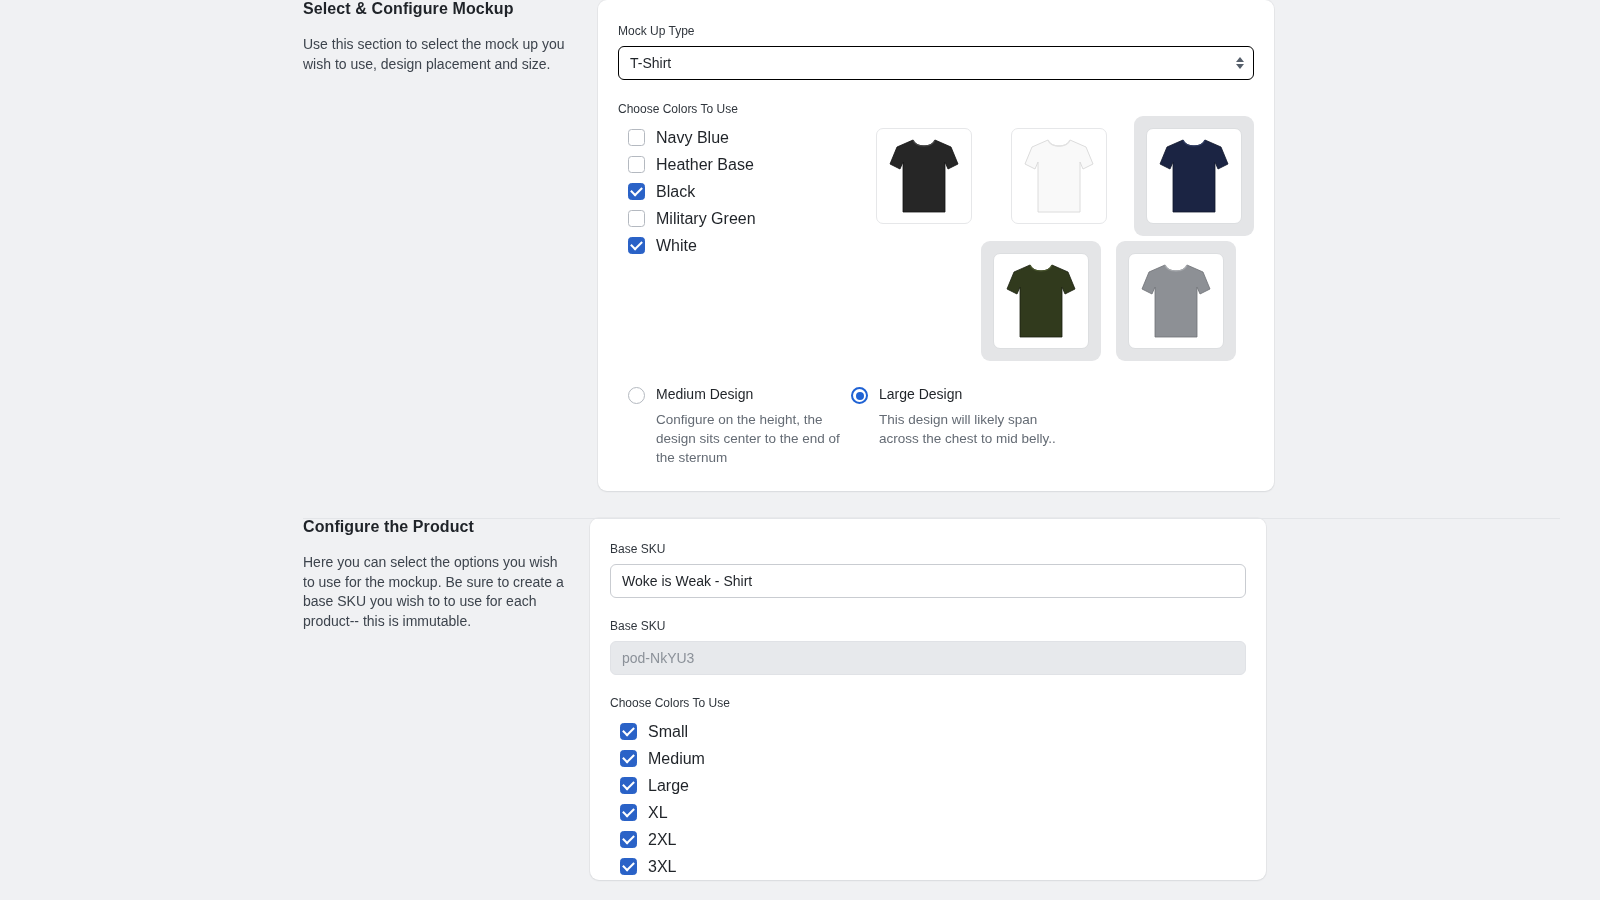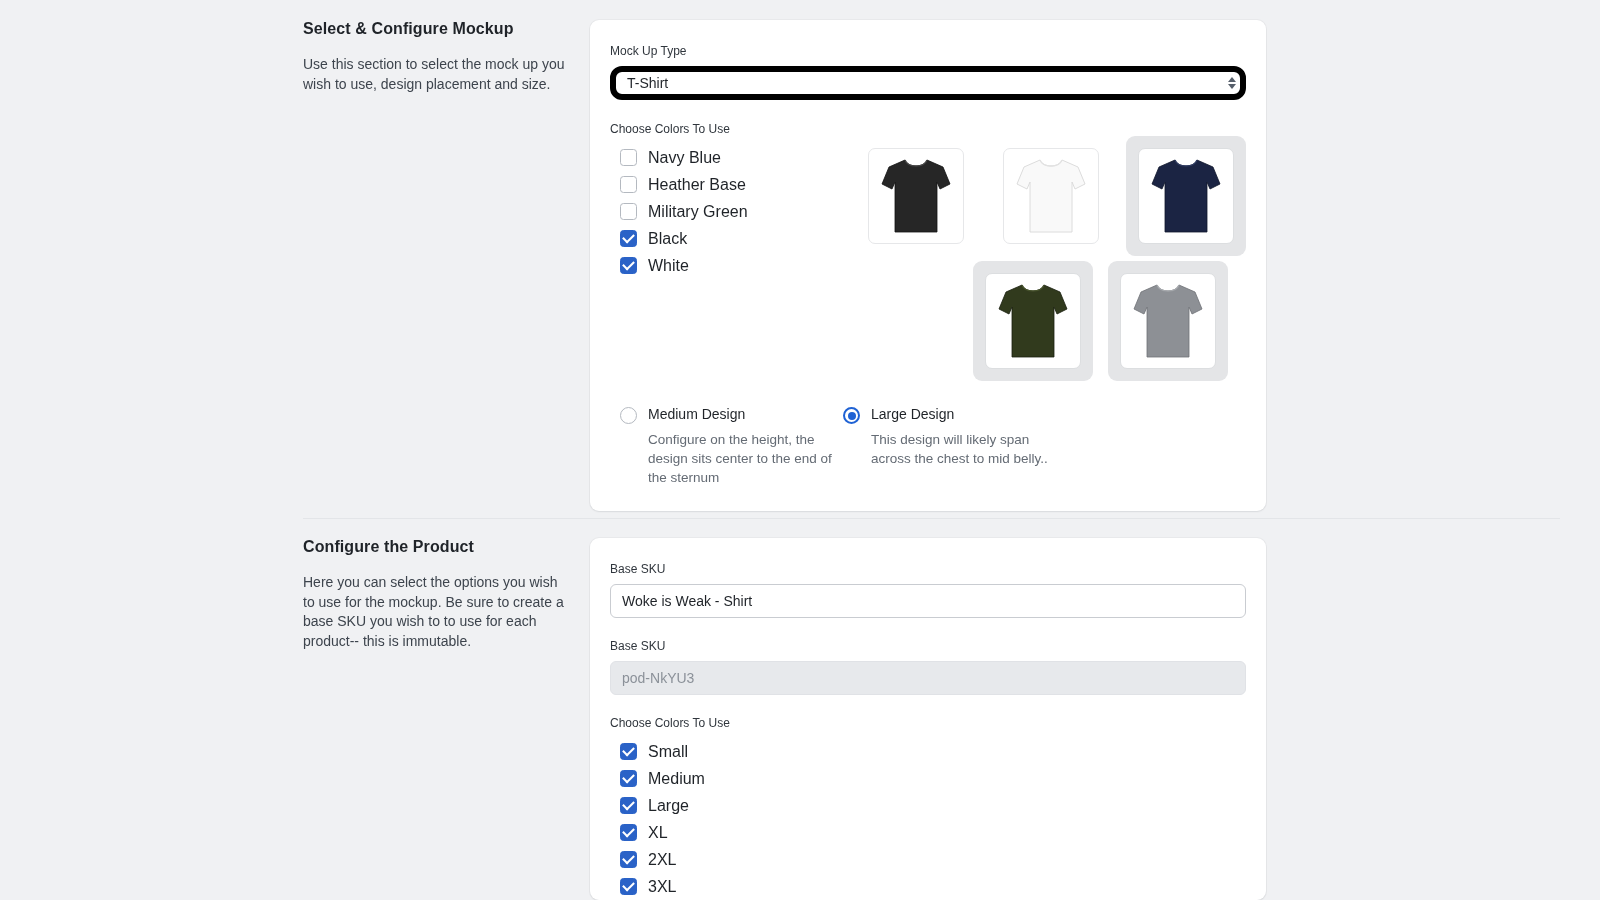--- a/index.html
+++ b/index.html
@@ -40,21 +40,21 @@
     height: 1px; background: #e3e5e8;
   }
 
   
   .field-label {
     font-size: 12px; color: #30363d; display: block; margin-bottom: 8px;
   }
   .select-wrap { position: relative; width: 636px; }
   .select-box {
     width: 636px; height: 34px;
-    border: 6px solid #000000; border-radius: 12px;
+    border: 1px solid #000000; border-radius: 6px;
     background: #fff; font-size: 14px; color: #1f2328;
     padding: 0 30px 0 11px;
     display: flex; align-items: center;
   }
   .stepper {
     position: absolute; right: 10px; top: 50%;
     transform: translateY(-50%);
     display: flex; flex-direction: column; gap: 2px; align-items: center;
     pointer-events: none;
   }
@@ -126,21 +126,21 @@
     display: flex; align-items: center; justify-content: center;
   }
   .tile.active .inner-tile { border-color: #dcdee0; }
   svg.shirt { display: block; }
 </style>
 </head>
 <body>
 
 <div class="page">
 
-  <div class="section" style="padding-top:20px;">
+  <div class="section" style="gap:8px;">
 
     <div class="section-aside">
       <h2 class="section-title">Select &amp; Configure Mockup</h2>
       <p class="section-desc">Use this section to select the mock up you wish to use, design placement and size.</p>
     </div>
 
     <div class="card">
 
       <label class="field-label">Mock Up Type</label>
       <div class="select-wrap">
@@ -162,26 +162,26 @@
         <div style="width:250px; padding-left:10px;">
           <div class="check-row">
             <span class="cbox"></span>
             <span class="check-label">Navy Blue</span>
           </div>
           <div class="check-row">
             <span class="cbox"></span>
             <span class="check-label">Heather Base</span>
           </div>
           <div class="check-row">
+            <span class="cbox checked"></span>
+            <span class="check-label">Black</span>
+          </div>
+          <div class="check-row">
             <span class="cbox"></span>
             <span class="check-label">Military Green</span>
-          </div>
-          <div class="check-row">
-            <span class="cbox checked"></span>
-            <span class="check-label">Black</span>
           </div>
           <div class="check-row">
             <span class="cbox checked"></span>
             <span class="check-label">White</span>
           </div>
         </div>
 
         <div class="swatch-area" style="margin-top:-8px;">
           <div class="swatch-row">
             <div class="tile" style="margin-right:15px;">

